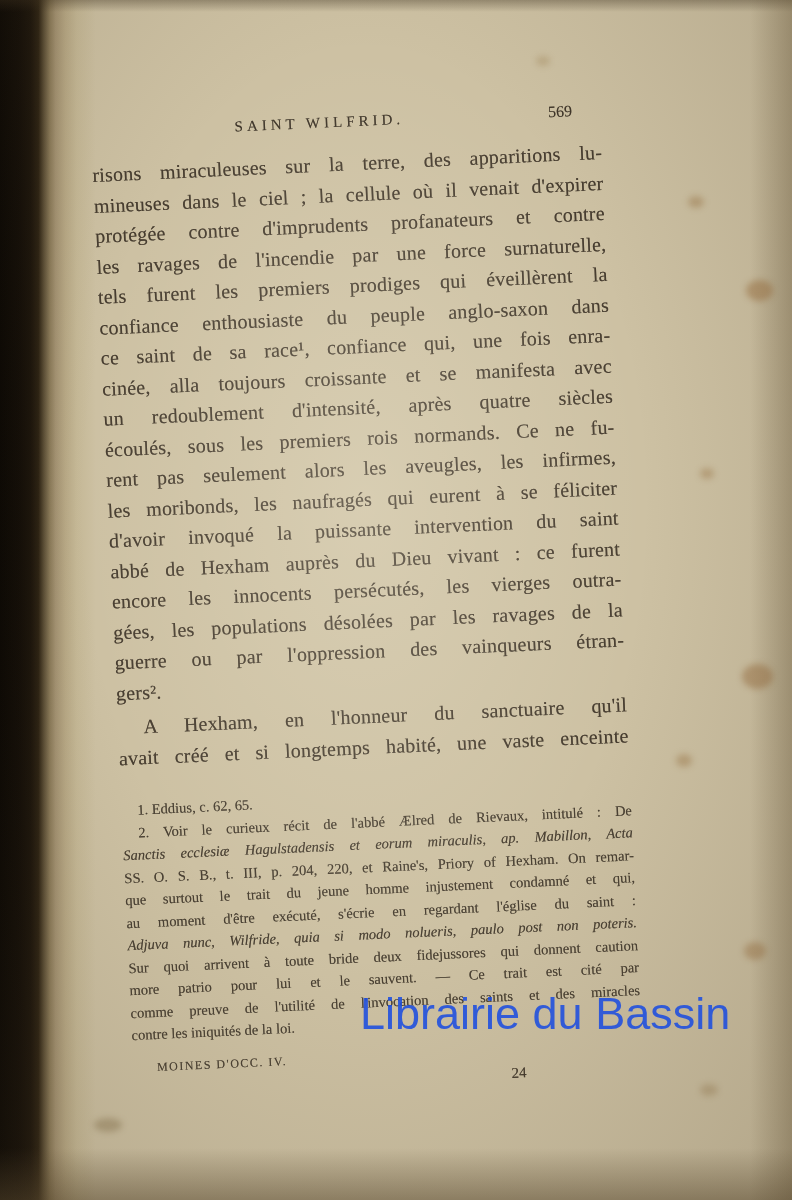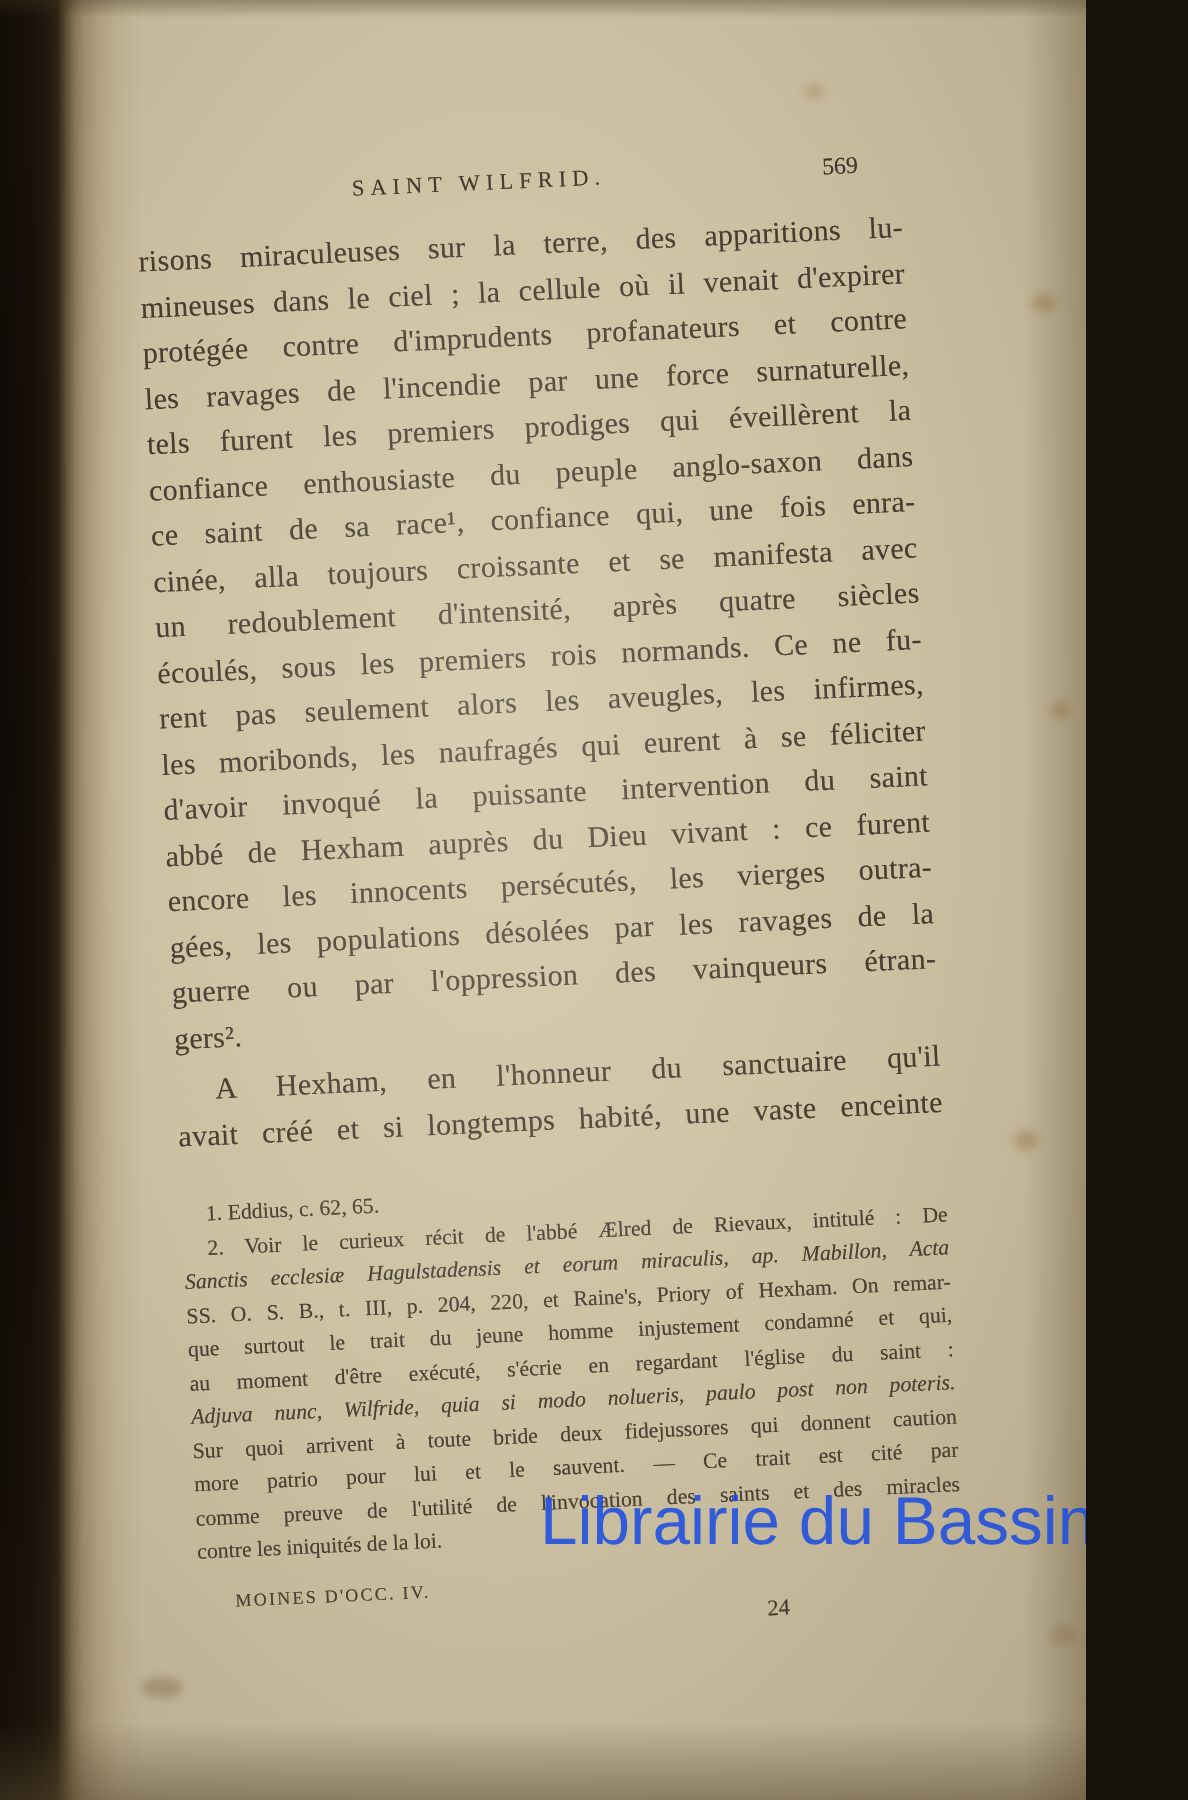--- a/index.html
+++ b/index.html
@@ -1,17 +1,17 @@
 <!DOCTYPE html>
 <html><head>
 <meta charset="utf-8">
 <style>
   html,body{margin:0;padding:0;}
   body{width:792px;height:1200px;background:#16110a;font-family:"Liberation Serif","DejaVu Serif",serif;}
-  .photo{position:relative;width:724px;height:1200px;background-color:#cdc1a3;overflow:hidden;}
+  .photo{position:relative;width:792px;height:1200px;background-color:#cdc1a3;overflow:hidden;}
 
   
   .spine{position:absolute;left:0;top:0;width:96px;height:100%;
     background:linear-gradient(90deg,#0a0703 0%,#120d07 20%,#1b140b 32%,#2c2213 40%,
       #5e5138 46%,#8a7a59 52%,#a39272 58%,#b7a885 68%,#c5b896 80%,rgba(205,193,163,0) 100%);}
   .edge-top{position:absolute;left:0;top:0;width:100%;height:12px;
     background:linear-gradient(180deg,rgba(60,48,30,.38),rgba(60,48,30,0));}
   .edge-right{position:absolute;right:0;top:0;width:42px;height:100%;
     background:linear-gradient(270deg,rgba(110,94,64,.42),rgba(110,94,64,0));}
   .edge-bottom{position:absolute;left:0;bottom:0;width:100%;height:52px;

